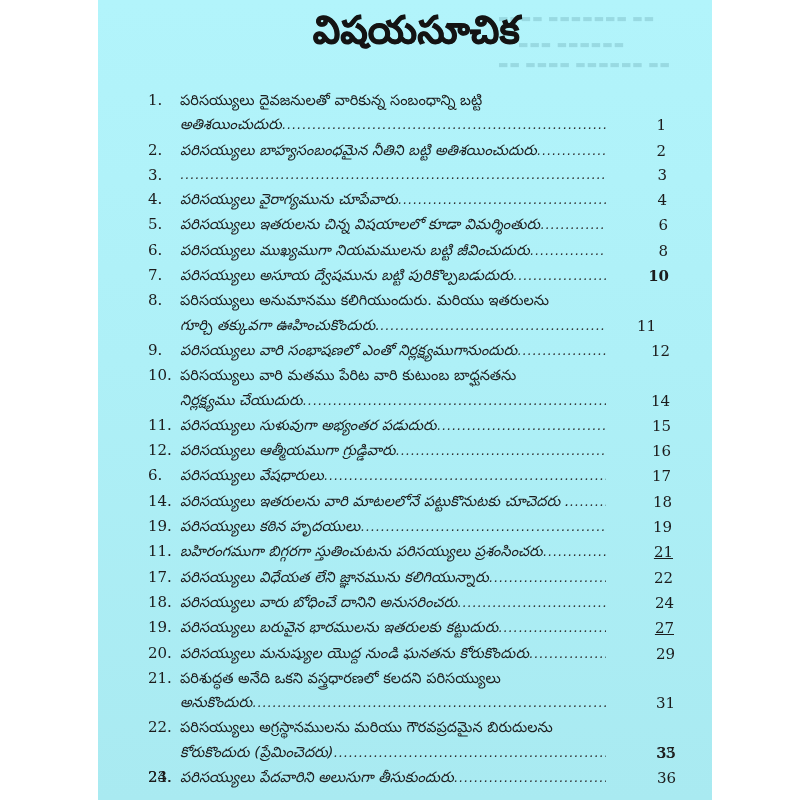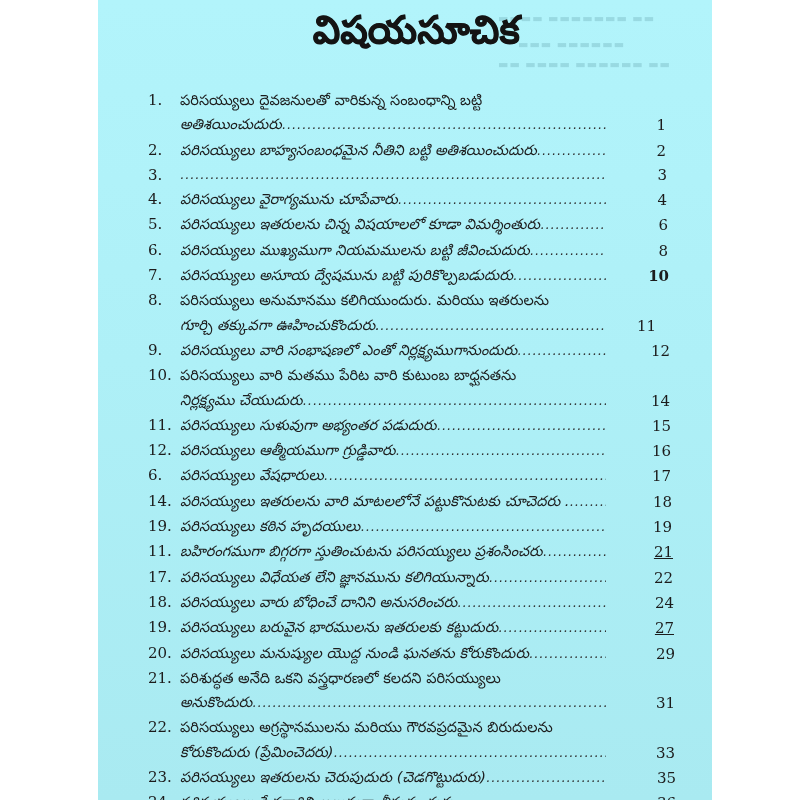--- a/index.html
+++ b/index.html
@@ -289,24 +289,20 @@
         <span class="num">22.</span>
         <div class="line">పరిసయ్యులు అగ్రస్థానములను మరియు గౌరవప్రదమైన బిరుదులను</div>
         <div class="line-last">
           <span class="txt">కోరుకొందురు (ప్రేమించెదరు)</span>
           <span class="dots"></span>
         </div>
         <span class="pg" style="right: 43px;">33</span>
       </div>
       <div class="entry">
         <span class="num">23.</span>
-        <div class="line-last">
-          <span class="txt">పరిసయ్యులు ఇతరులను చెరుపుదురు (చెడగొట్టుదురు)</span>
-          <span class="dots"></span>
-        </div>
         <span class="pg" style="right: 42px; text-align: right;">35</span>
       </div>
       <div class="entry">
         <span class="num">24.</span>
         <div class="line-last">
           <span class="txt">పరిసయ్యులు పేదవారిని అలుసుగా తీసుకుందురు</span>
           <span class="dots"></span>
         </div>
         <span class="pg" style="right: 42px;">36</span>
       </div>

